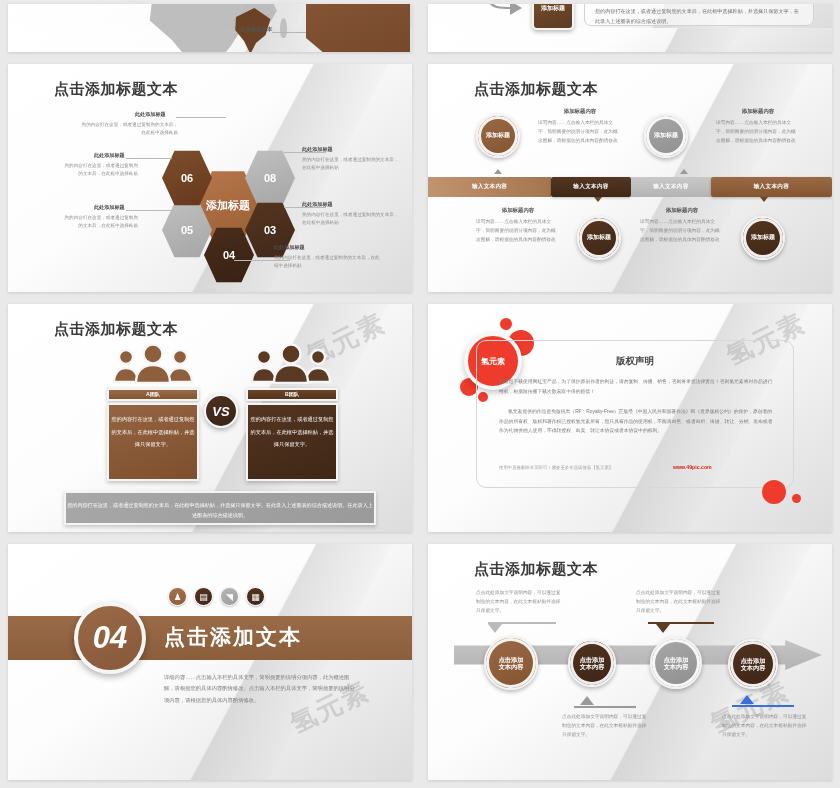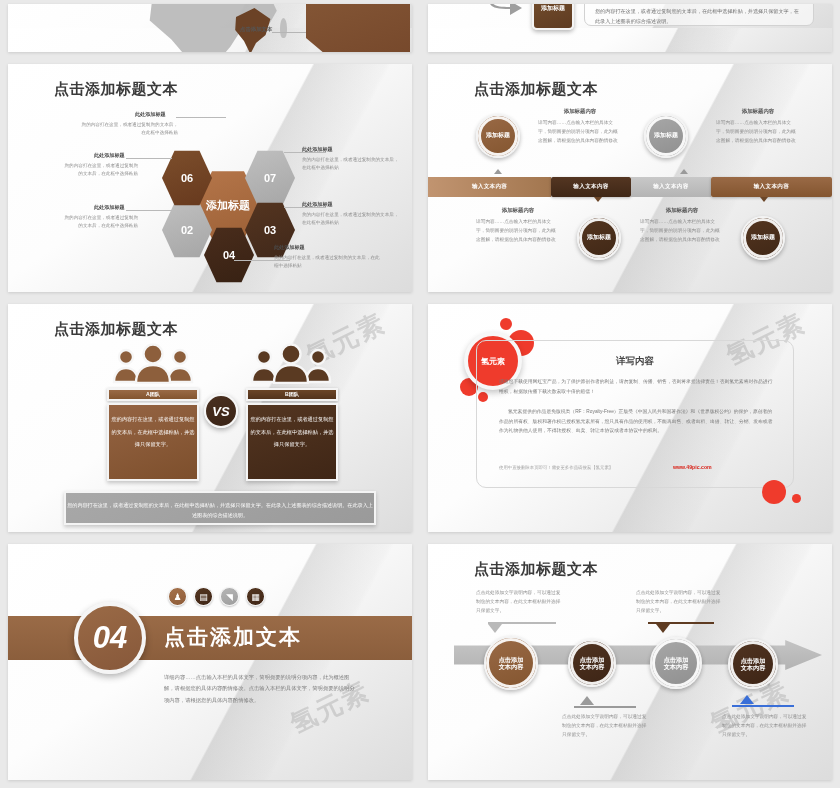--- a/index.html
+++ b/index.html
@@ -211,33 +211,33 @@
   <div class="cell">
     <div class="slide">
       <div class="title">点击添加标题文本</div>
 
       <div class="hex" style="left:188px; top:105px; width:64px; height:72px; background:linear-gradient(160deg,#b5764a,#9c6036); font-size:11px; line-height:1.1; flex-direction:column;">
         <span>添加标题</span>
       </div>
 
 
       <div class="hex" style="left:237px; top:85px; width:50px; height:58px; background:linear-gradient(160deg,#c0c0c0,#a5a5a5); font-size:11px;">
-        <span>07</span>
+        <span>08</span>
       </div>
 
       <div class="hex" style="left:237px; top:137px; width:50px; height:58px; background:linear-gradient(160deg,#553520,#40281a); font-size:11px;text-align:center;">
         <span>03</span>
       </div>
 
       <div class="hex" style="left:196px; top:162px; width:50px; height:58px; background:linear-gradient(160deg,#4a2d1c,#372113); font-size:11px;">
         <span>04</span>
       </div>
 
       <div class="hex" style="left:154px; top:137px; width:50px; height:58px; background:linear-gradient(160deg,#c0c0c0,#a5a5a5); font-size:11px;">
-        <span>02</span>
+        <span>05</span>
       </div>
 
       <div class="hex" style="left:154px; top:85px; width:50px; height:58px; background:linear-gradient(160deg,#7d4f2c,#66381d); font-size:11px;">
         <span>06</span>
       </div>
 
       <div class="lead" style="left:168px; top:53px; width:50px;"></div>
       <div class="lhead" style="left:127px; top:47px;">此处添加标题</div>
       <div class="ltxt" style="left:70px; top:57px; width:100px; text-align:right;">您的内容打在这里，或者通过复制您的文本后，在此框中选择粘贴</div>
 
@@ -369,21 +369,21 @@
     <div class="slide">
       <div class="wm">氢元素</div>
 
       <div class="rc" style="left:72px; top:14px; width:12px; height:12px;"></div>
       <div class="rc" style="left:80px; top:26px; width:26px; height:26px;"></div>
       <div class="rc" style="left:32px; top:74px; width:18px; height:18px;"></div>
       <div class="rc" style="left:50px; top:88px; width:10px; height:10px;"></div>
       <div class="logo-circ" style="left:36px; top:28px;">氢元素</div>
 
       <div class="cp-card">
-        <div class="cp-title">详写内容</div>
+        <div class="cp-title">版权声明</div>
         <div class="cp-p" style="left:22px; top:36px; width:274px;">感谢您下载使用网红宝产品，为了保护原创作者的利益，请勿复制、传播、销售，否则将承担法律责任！否则氢元素将对作品进行维权，根据散传播下载次数索取十倍的赔偿！</div>
         <div class="cp-p" style="left:22px; top:66px; width:274px; text-indent:9px;">氢元素提供的作品是免版税类（RF：Royalty-Free）正版受《中国人民共和国著作法》和《世界版权公约》的保护，原创者的作品的所有权、版权和著作权已授权氢元素所有，您只具有作品的使用权，不能再出售、或者出租、出借、转让、分销、发布或者作为礼物供他人使用，不得转授权、出卖、转让本协议或者本协议中的权利。</div>
         <div class="cp-foot" style="left:22px; top:124px;">使用中直接删除本页即可！需要更多作品请搜索【氢元素】</div>
         <div class="cp-url" style="left:196px; top:123px;">www.49pic.com</div>
       </div>
 
       <div class="rc" style="left:334px; top:176px; width:24px; height:24px;"></div>
       <div class="rc" style="left:364px; top:190px; width:9px; height:9px;"></div>
     </div>
   </div>

